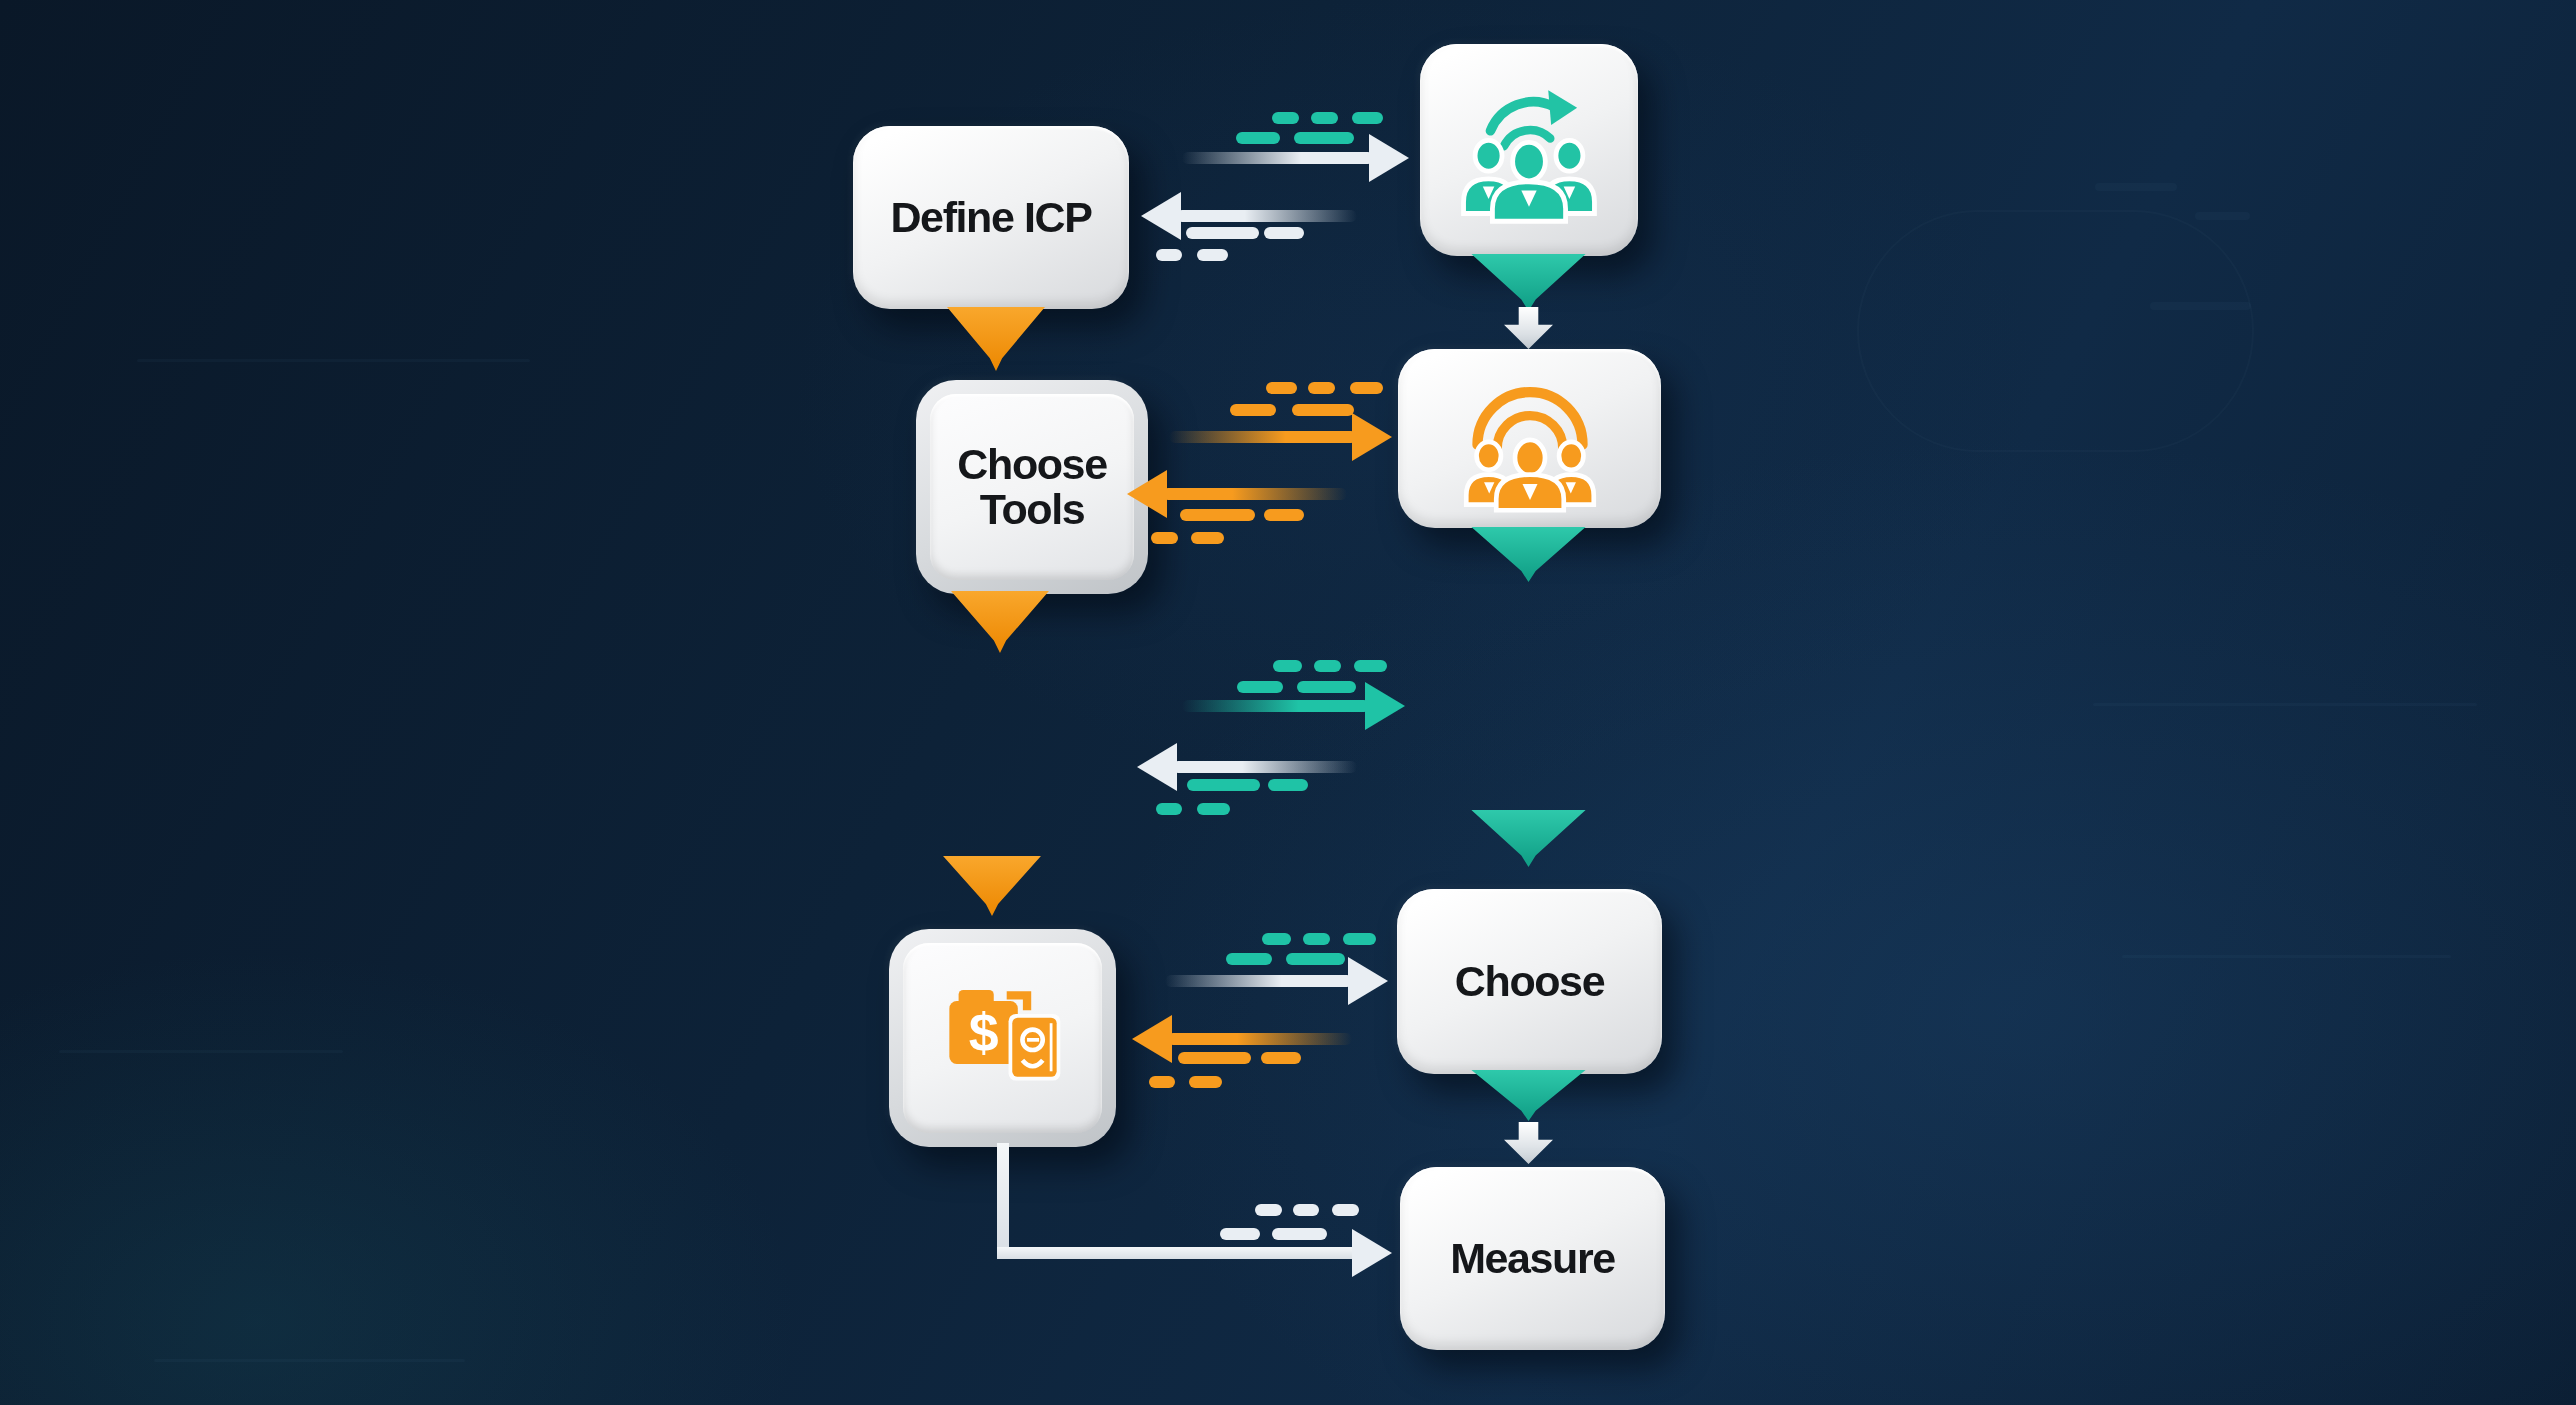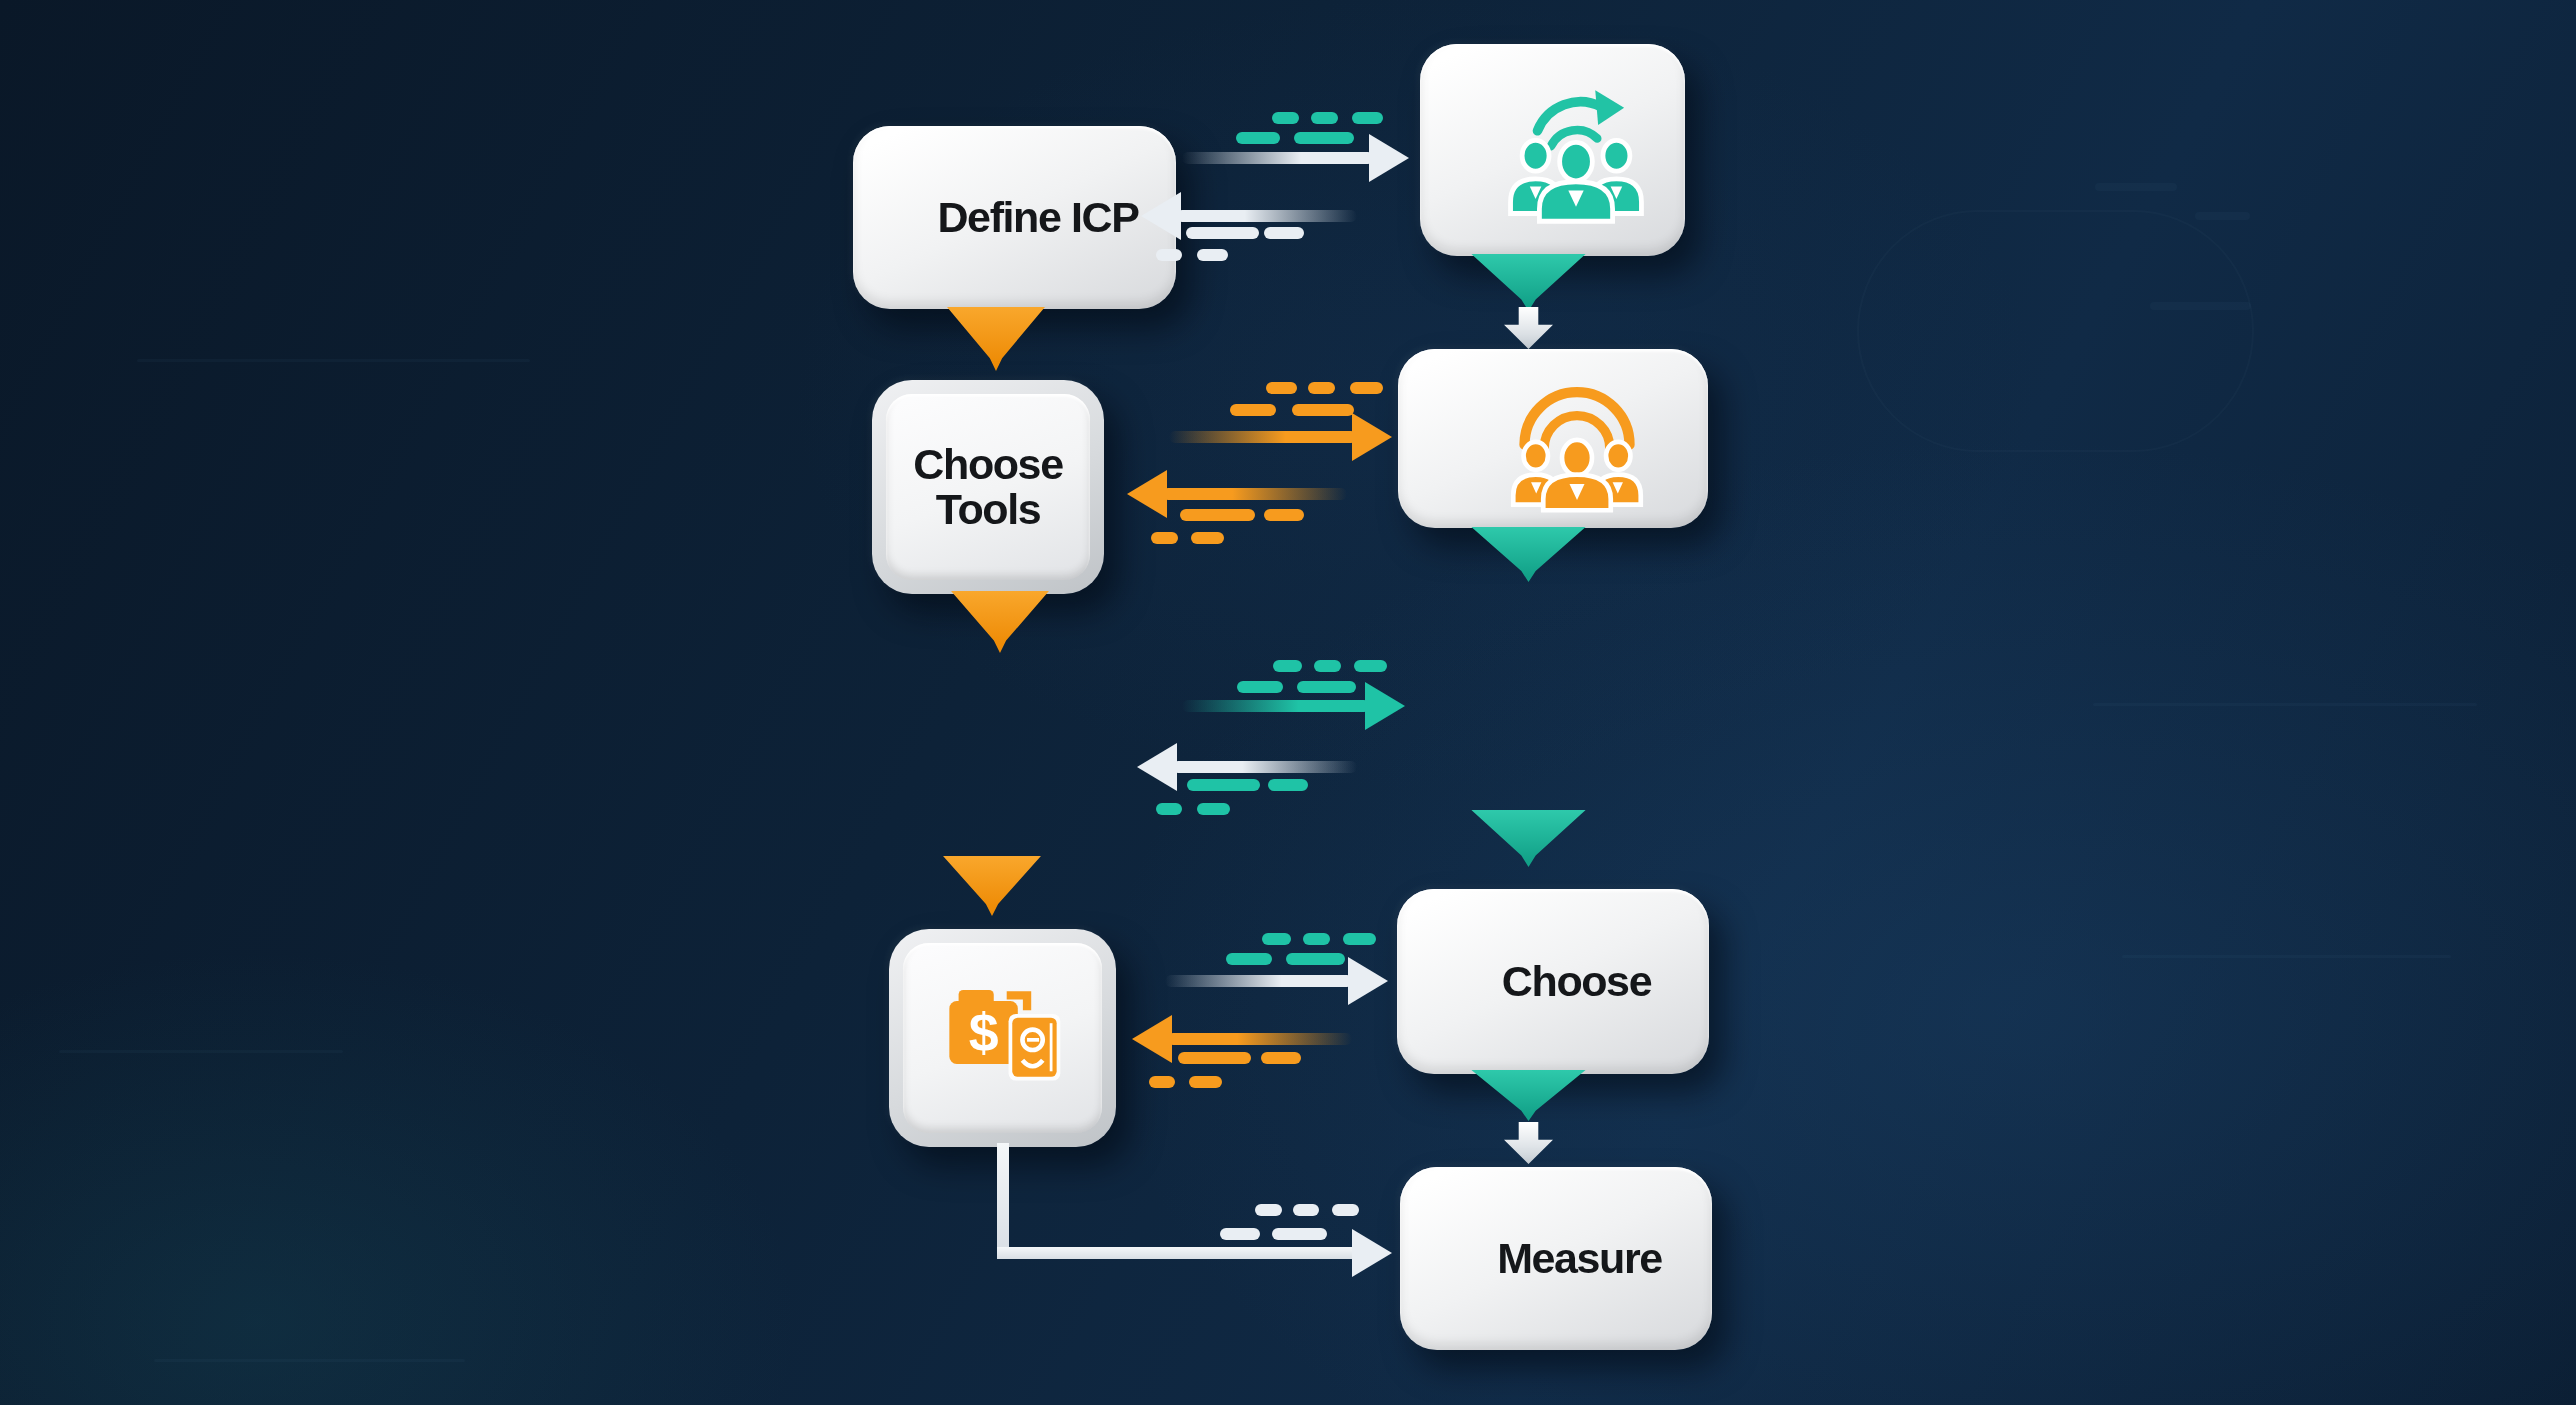--- a/index.html
+++ b/index.html
@@ -16,21 +16,20 @@
   .bgline{position:absolute;background:#5d87a6;opacity:0.06;border-radius:5.5px;}
   .bgarc{position:absolute;border:2.7px solid #5d87a6;opacity:0.05;border-radius:128px;}
   
   .node{
     position:absolute;display:flex;align-items:center;justify-content:center;
     border-radius:37px;
     box-shadow:14.6px 18.3px 31px rgba(2,8,16,0.55), -2.7px -2.7px 7.3px rgba(255,255,255,0.04);
   }
   .node.plain{
     background:linear-gradient(155deg,#ffffff 8%,#f1f2f3 48%,#d7d9dc 100%);
-    padding-left:47px;
   }
   .node.plain::after{
     content:"";position:absolute;inset:0;border-radius:inherit;
     box-shadow:inset 0 2.7px 2.7px rgba(255,255,255,0.95), inset 0 -6.4px 11px rgba(0,0,0,0.10);
     pointer-events:none;
   }
   .node.bevel{
     background:linear-gradient(155deg,#f0f1f3 0%,#d7dadd 55%,#bfc3c7 100%);
     border-radius:40px;
   }
@@ -84,21 +83,21 @@
   <div class="bgline" style="left:2095px;top:183px;width:82px;height:8.2px;"></div>
   <div class="bgline" style="left:2195px;top:212px;width:55px;height:8.2px;"></div>
   <div class="bgline" style="left:2150px;top:302px;width:101px;height:8.2px;"></div>
   <div class="bgarc" style="left:1857px;top:210px;width:393px;height:238px;"></div>
 
   <div class="node plain" style="left:853px;top:126px;width:276px;height:183px;">
     <div class="label">Define ICP</div>
   </div>
   <div class="tri orange" style="left:945px;top:307px;width:102px;height:64px;"></div>
 
-  <div class="node bevel" style="left:872px;top:380px;width:232px;height:214px;">
+  <div class="node bevel" style="left:916px;top:380px;width:232px;height:214px;">
     <div class="label" style="width:183px;">Choose Tools</div>
   </div>
   <div class="tri orange" style="left:949px;top:591px;width:102px;height:62px;"></div>
 
   <div class="tri orange" style="left:941px;top:856px;width:102px;height:60px;"></div>
 
   <div class="node bevel" style="left:889px;top:929px;width:227px;height:218px;">
     <svg width="148" height="148" viewBox="0 0 160 160">
       <g fill="#f79b1e">
         <path d="M84 34 h22 v16" fill="none" stroke="#f79b1e" stroke-width="9"></path>

